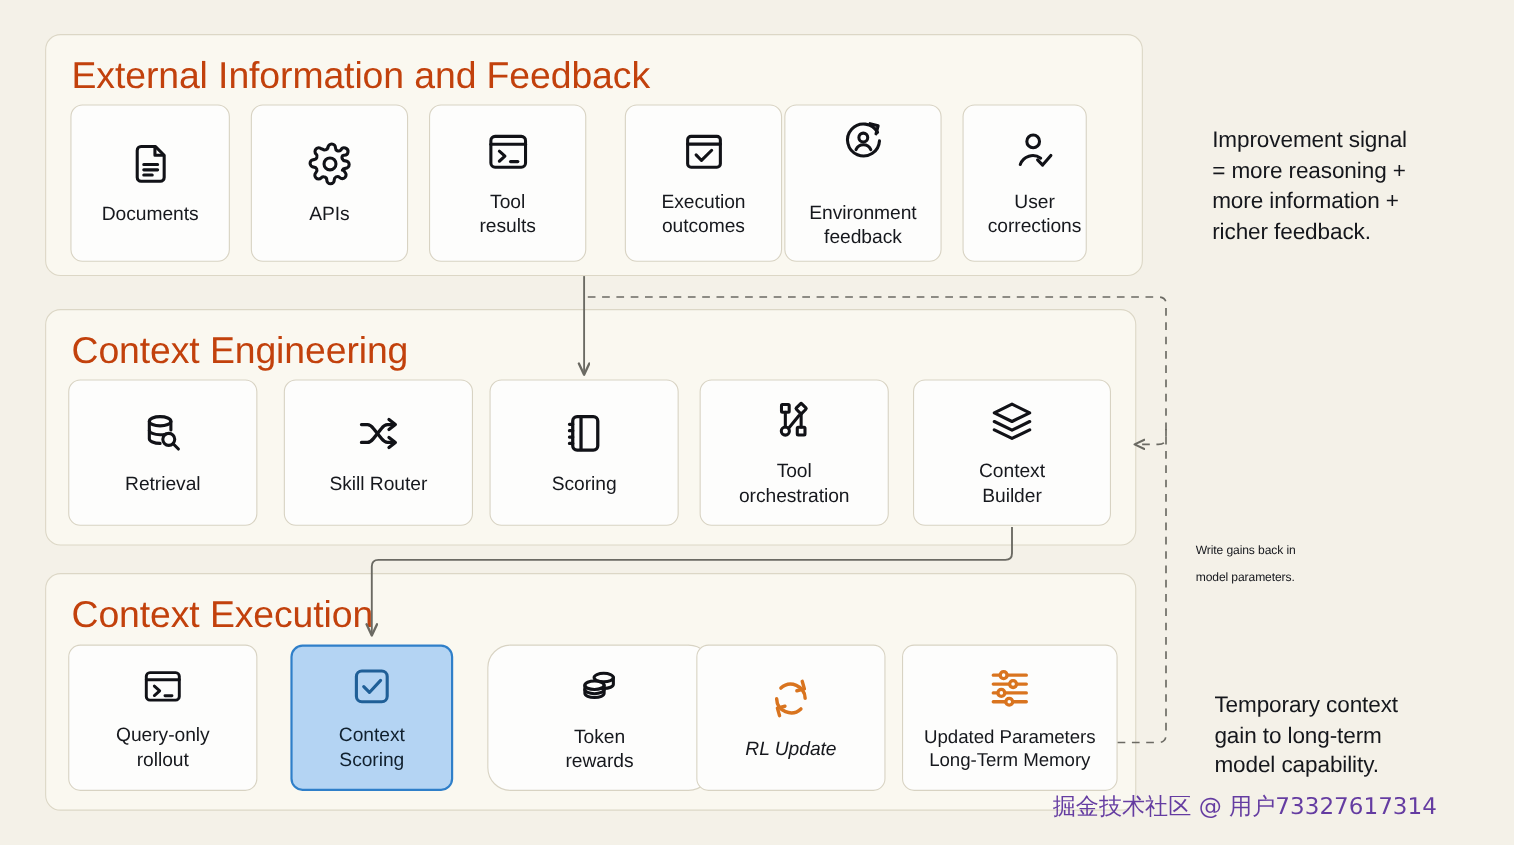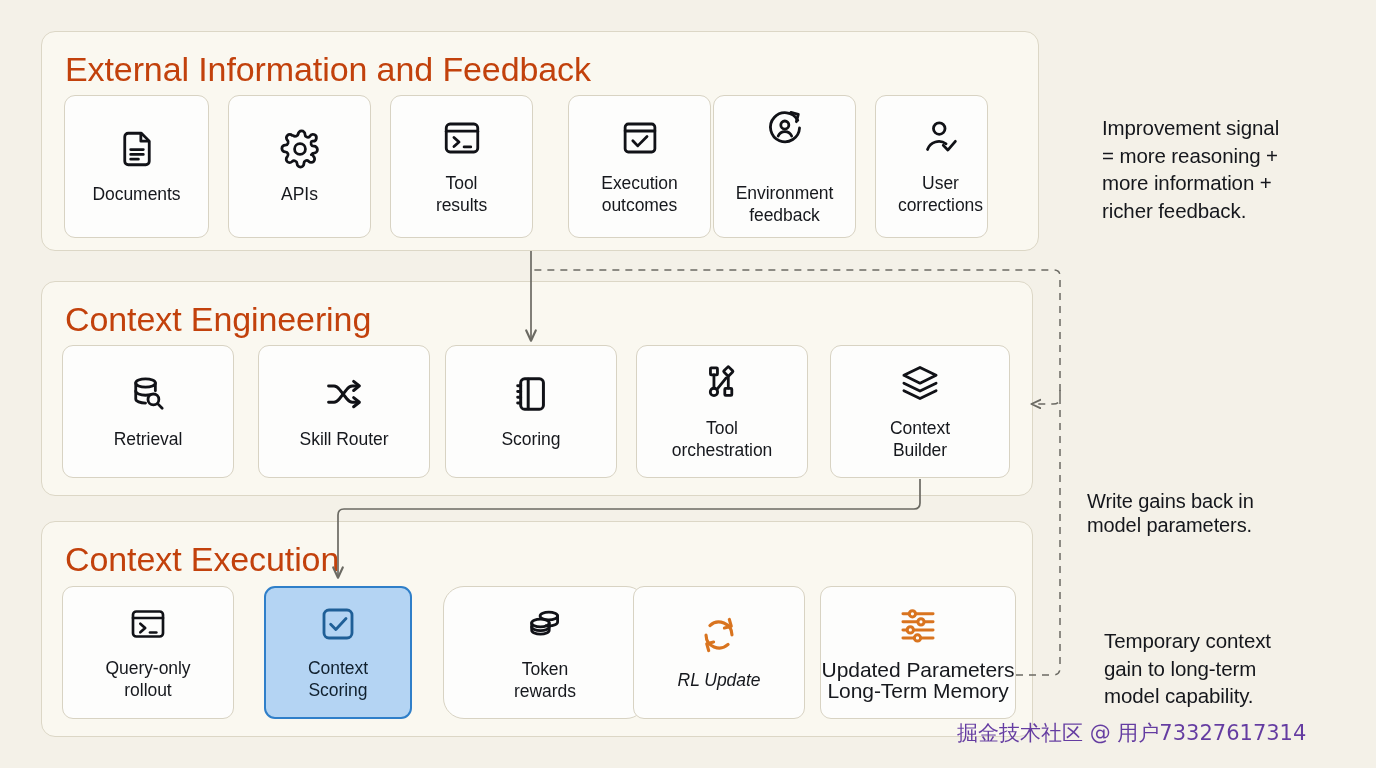--- a/index.html
+++ b/index.html
@@ -75,36 +75,36 @@
   .card-label {
     font-size: 17.5px;
     line-height: 22px;
     color: #16181d;
     text-align: center;
     white-space: pre-line;
     letter-spacing: -0.05px;
   }
   .card.highlight .card-label { color: #10202e; }
   .card-label.small {
-    font-size: 21px;
+    font-size: 17px;
     line-height: 21px;
   }
 
   
   .note {
     position: absolute;
     font-size: 20.5px;
     line-height: 27.5px;
     color: #15171c;
     white-space: pre-line;
     z-index: 4;
     letter-spacing: -0.1px;
   }
   .note.small {
-    font-size: 20px;
+    font-size: 11px;
     line-height: 23.5px;
   }
 
   
   .watermark {
     position: absolute;
     font-size: 21px;
     color: #4c1d95;
     opacity: .85;
     white-space: nowrap;

